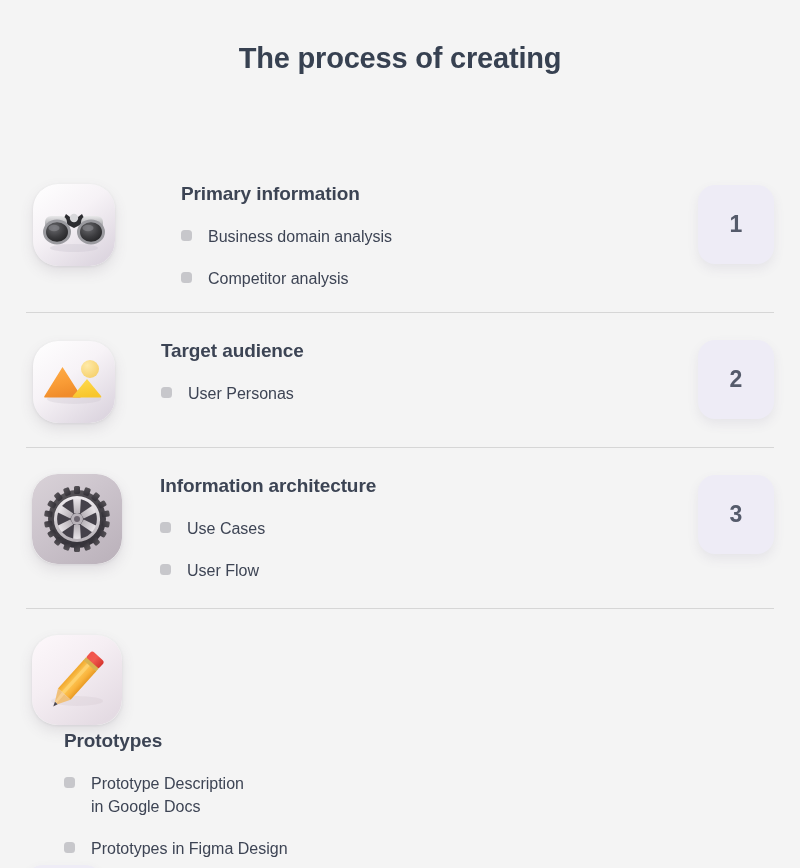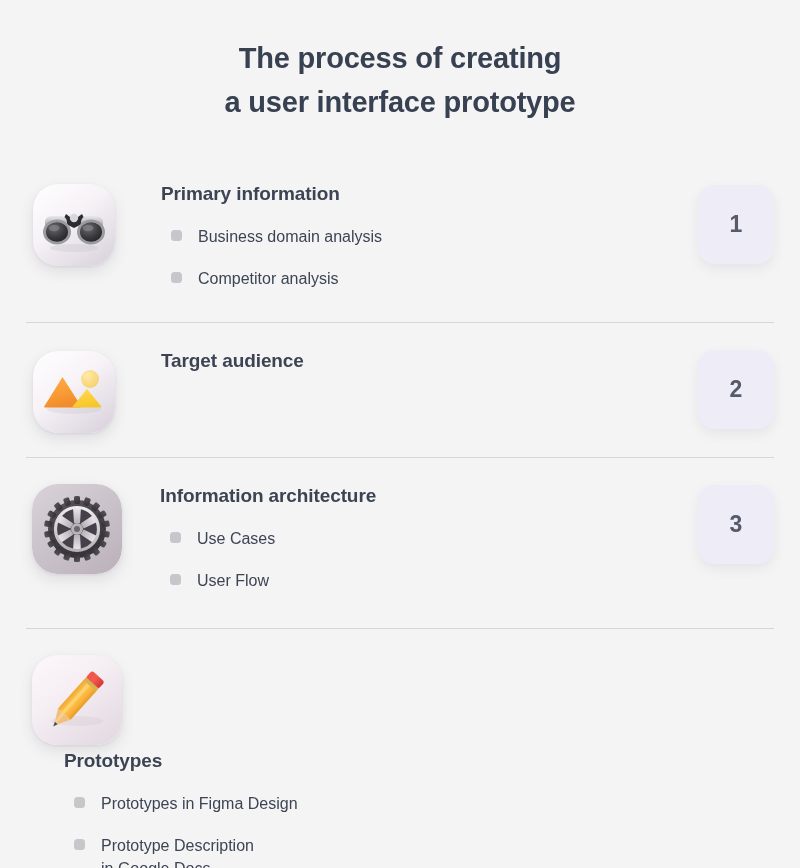--- a/index.html
+++ b/index.html
@@ -51,21 +51,21 @@
     align-items: flex-start;
     padding: 0 26px;
     box-sizing: border-box;
   }
   .step-divider {
     height: 1px;
     background: #d6d6d6;
     margin: 0 26px;
   }
 
-  .step-1 { padding-top: 20px; padding-bottom: 22px; }
+  .step-1 { padding-top: 20px; padding-bottom: 22px; gap: 20px; }
   .step-2 { padding-top: 22px; padding-bottom: 24px; justify-content: center; }
   .step-3 { padding-top: 22px; padding-bottom: 26px; }
   .step-4 { padding-top: 22px; padding-bottom: 26px; flex-direction: column; }
 
   
   .icon-tile {
     flex: 0 0 auto;
     position: relative;
     border-radius: 25px;
     overflow: visible;
@@ -89,21 +89,21 @@
   .step-heading {
     margin: 0;
     font-size: 19px;
     line-height: 24px;
     font-weight: bold;
     color: #3c4454;
     letter-spacing: -0.1px;
   }
 
   .bullets {
-    margin: 10px;
+    margin: 0;
     padding: 0;
     list-style: none;
   }
   .bullet {
     display: flex;
     align-items: flex-start;
     margin-top: 19px;
   }
   .bullet-dot {
     flex: 0 0 auto;
@@ -142,21 +142,20 @@
   .badge-3 { margin-top: 5px; }
   .badge-4 { margin-top: 5px; }
 </style>
 </head>
 <body>
 
 <div class="page">
 
   <h1 class="title">
     <span class="title-line">The process of creating</span>
-    <span class="title-line">a user interface prototype</span>
   </h1>
 
   <ul class="steps">
 
     <li class="step step-1">
       <div class="icon-tile tile-sm">
         <svg viewBox="0 0 82 82" width="82" height="82" aria-hidden="true">
           <defs>
             <linearGradient id="tile1" x1="0" y1="0" x2="0.75" y2="1">
               <stop offset="0%" stop-color="#ffffff"></stop>
@@ -234,20 +233,26 @@
           </defs>
           <rect x="0" y="0" width="82" height="82" rx="25" fill="url(#tile2)"></rect>
           <ellipse cx="41" cy="58" rx="27" ry="5" fill="#c9c3cd" opacity="0.30"></ellipse>
           <circle cx="57" cy="28" r="9" fill="url(#sun2)"></circle>
           <path d="M29.5 26 L48 55 Q48.5 56.5 46.5 56.5 L12.5 56.5 Q10.5 56.5 11.5 55 Z" fill="url(#bigTri)"></path>
           <path d="M54 38 L68 55 Q69 56.5 67 56.5 L41 56.5 Q39 56.5 40 55 Z" fill="url(#smTri)"></path>
         </svg>
       </div>
       <div class="step-body">
         <h2 class="step-heading">Target audience</h2>
+        <ul class="bullets">
+          <li class="bullet">
+            <span class="bullet-dot"></span>
+            <span class="bullet-text">User Personas</span>
+          </li>
+        </ul>
       </div>
       <div class="badge badge-2">2</div>
     </li>
 
     <div class="step-divider"></div>
 
     <li class="step step-3">
       <div class="icon-tile tile-lg">
         <svg viewBox="0 0 90 90" width="90" height="90" aria-hidden="true">
           <defs>
@@ -363,26 +368,26 @@
 
             <path d="M43.2 76 L46.8 76 L45 80.5 Z" fill="#4b4750"></path>
           </g>
         </svg>
       </div>
       <div class="step-body">
         <h2 class="step-heading">Prototypes</h2>
         <ul class="bullets">
           <li class="bullet">
             <span class="bullet-dot"></span>
-            <span class="bullet-text">Prototypes in Figma Design</span>
-          </li>
-          <li class="bullet">
-            <span class="bullet-dot"></span>
             <span class="bullet-text">Prototype Description
 in Google Docs</span>
           </li>
+          <li class="bullet">
+            <span class="bullet-dot"></span>
+            <span class="bullet-text">Prototypes in Figma Design</span>
+          </li>
         </ul>
       </div>
       <div class="badge badge-4">4</div>
     </li>
 
   </ul>
 </div>
 
 </body></html>

